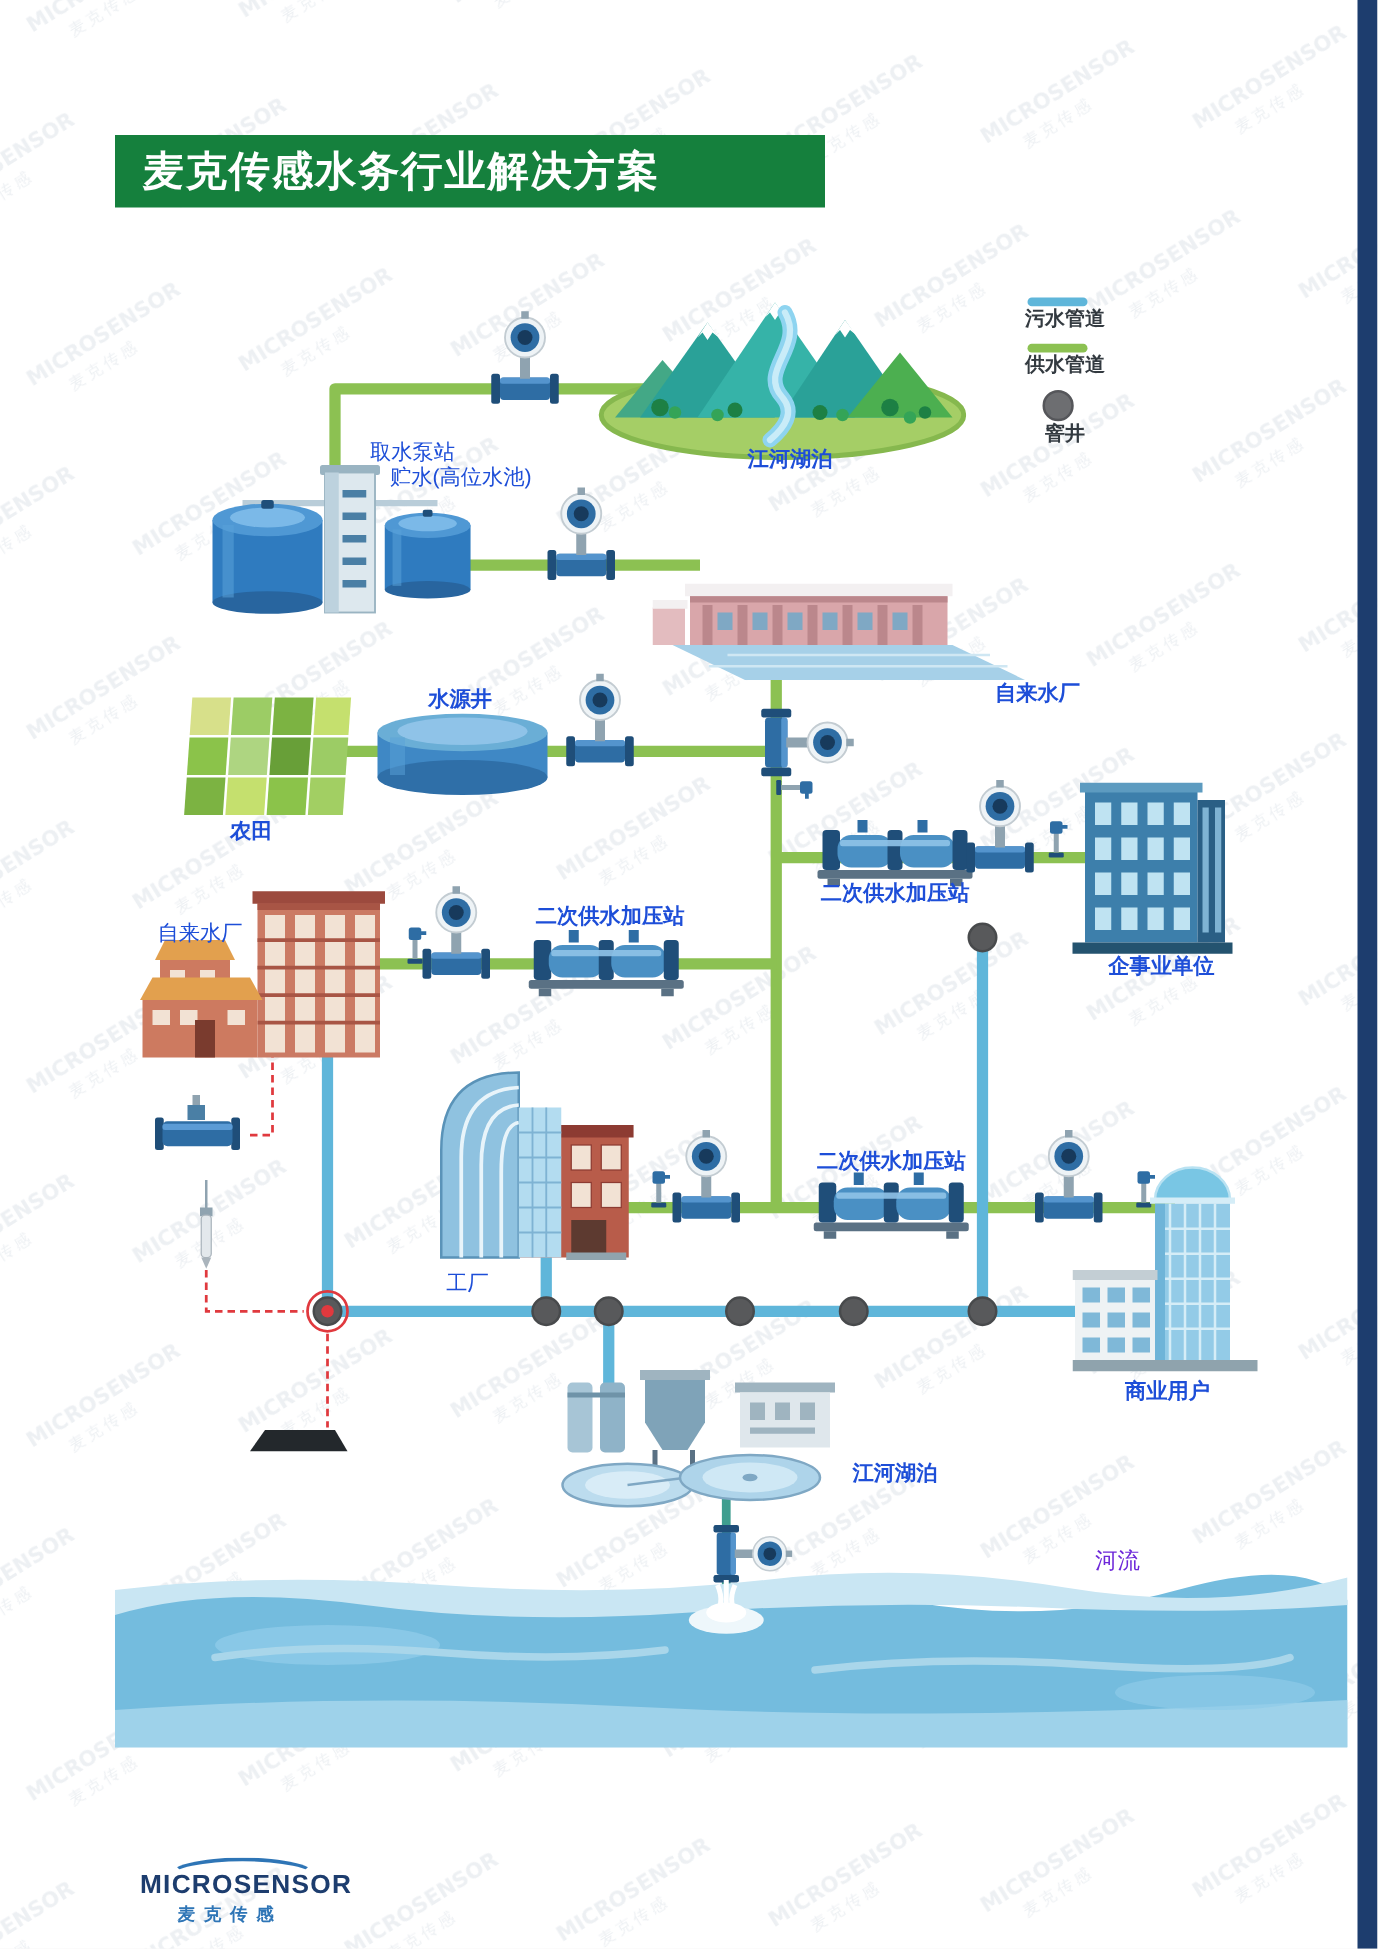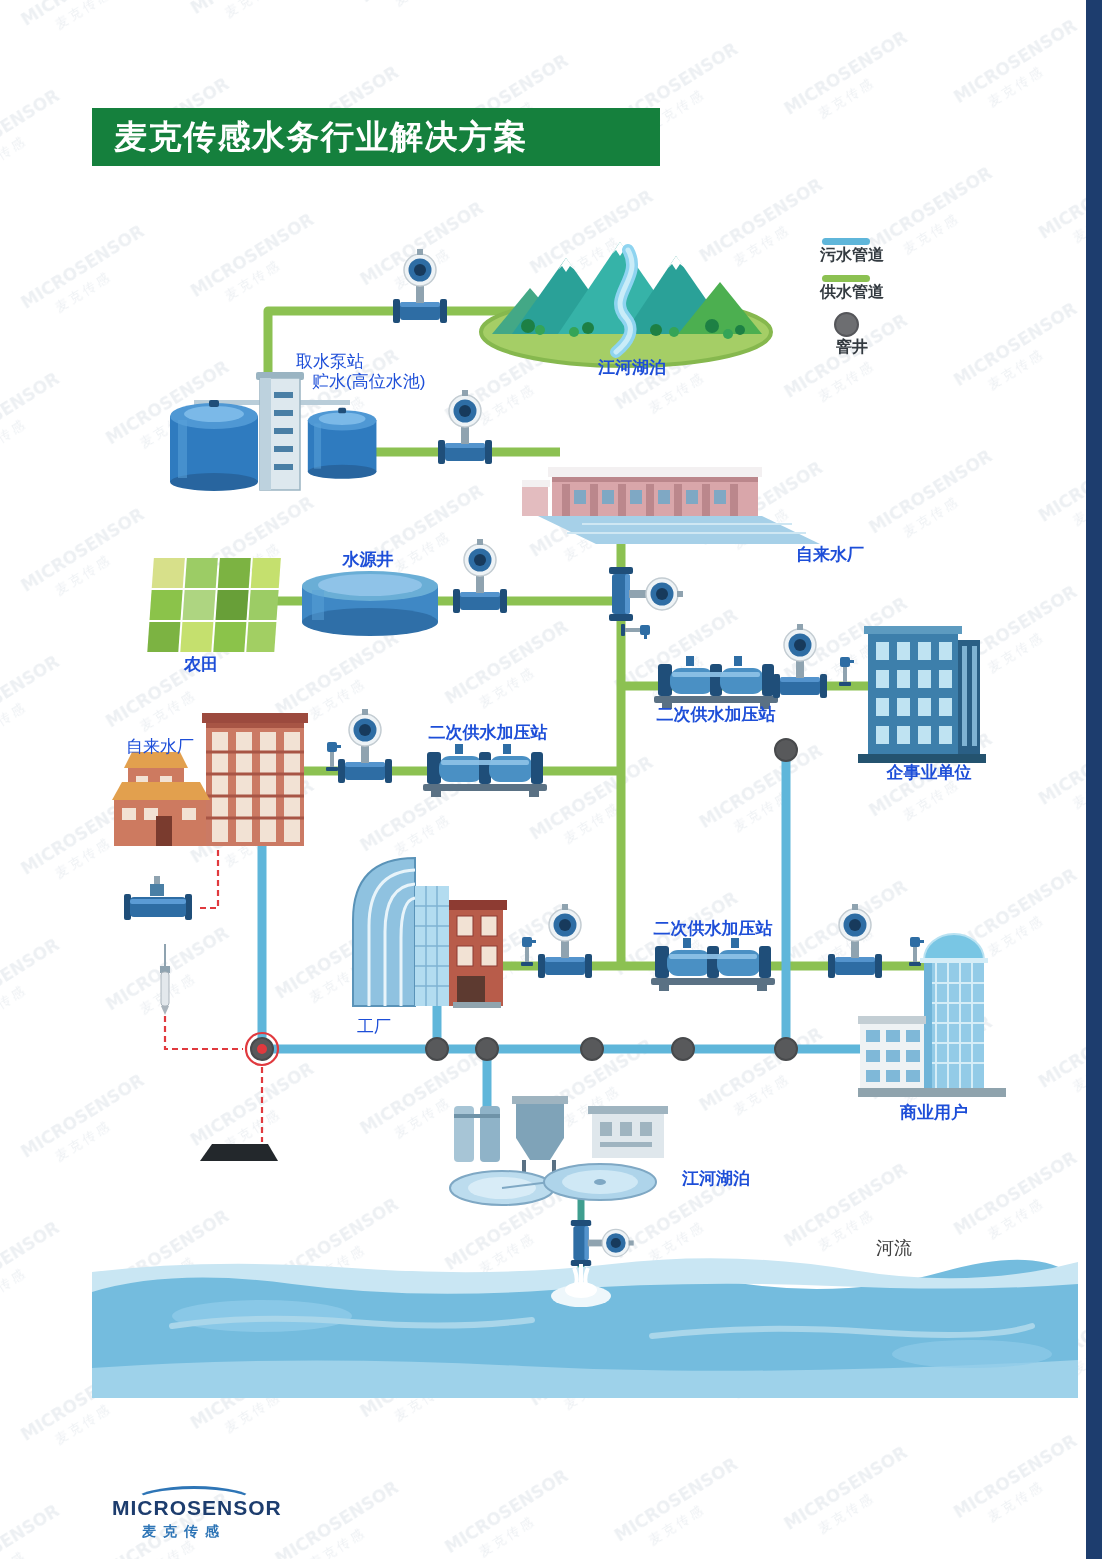--- a/index.html
+++ b/index.html
@@ -16,21 +16,21 @@
   .legend { position:absolute; left:820px; top:238px; z-index:4; }
   .legend-row { display:flex; align-items:center; height:37px;flex-direction:column; }
   .legend-swatch { width:50px; display:flex; justify-content:center; align-items:center; margin-right:12px; }
   .legend-line { width:48px; height:7px; border-radius:3.5px; }
   .legend-line.sewage { background:#5fb6da; }
   .legend-line.supply { background:#8cc152; }
   .legend-circle { width:25px; height:25px; border-radius:50%; background:#6d6e71; border:2px solid #55565a; }
   .legend-label { font-size:16px; color:#333a40; font-weight:700; }
   .label { position:absolute; z-index:4; font-size:17px; color:#1d4ed8; white-space:nowrap; }
   .label.center { transform:translateX(-50%);font-weight:bold; }
-  .label.river { font-size:18px; color:#404040; }
+  .label.river { font-size:18px; color:#6d28d9; }
   .footer { position:absolute; left:112px; top:1496px; z-index:3; }
   .logo-arc { position:absolute; left:22px; top:-10px; width:120px; height:30px;
               border-top:3px solid #2e75b6; border-left:3px solid transparent;
               border-right:3px solid transparent; border-radius:50%; }
   .logo-main { font-size:21px; font-weight:800; color:#1d3d6e; letter-spacing:1px; }
   .logo-sub { font-size:14px; font-weight:700; color:#2e75b6; letter-spacing:7px; margin-top:3px; padding-left:30px; }
 </style>
 </head>
 <body>
 

